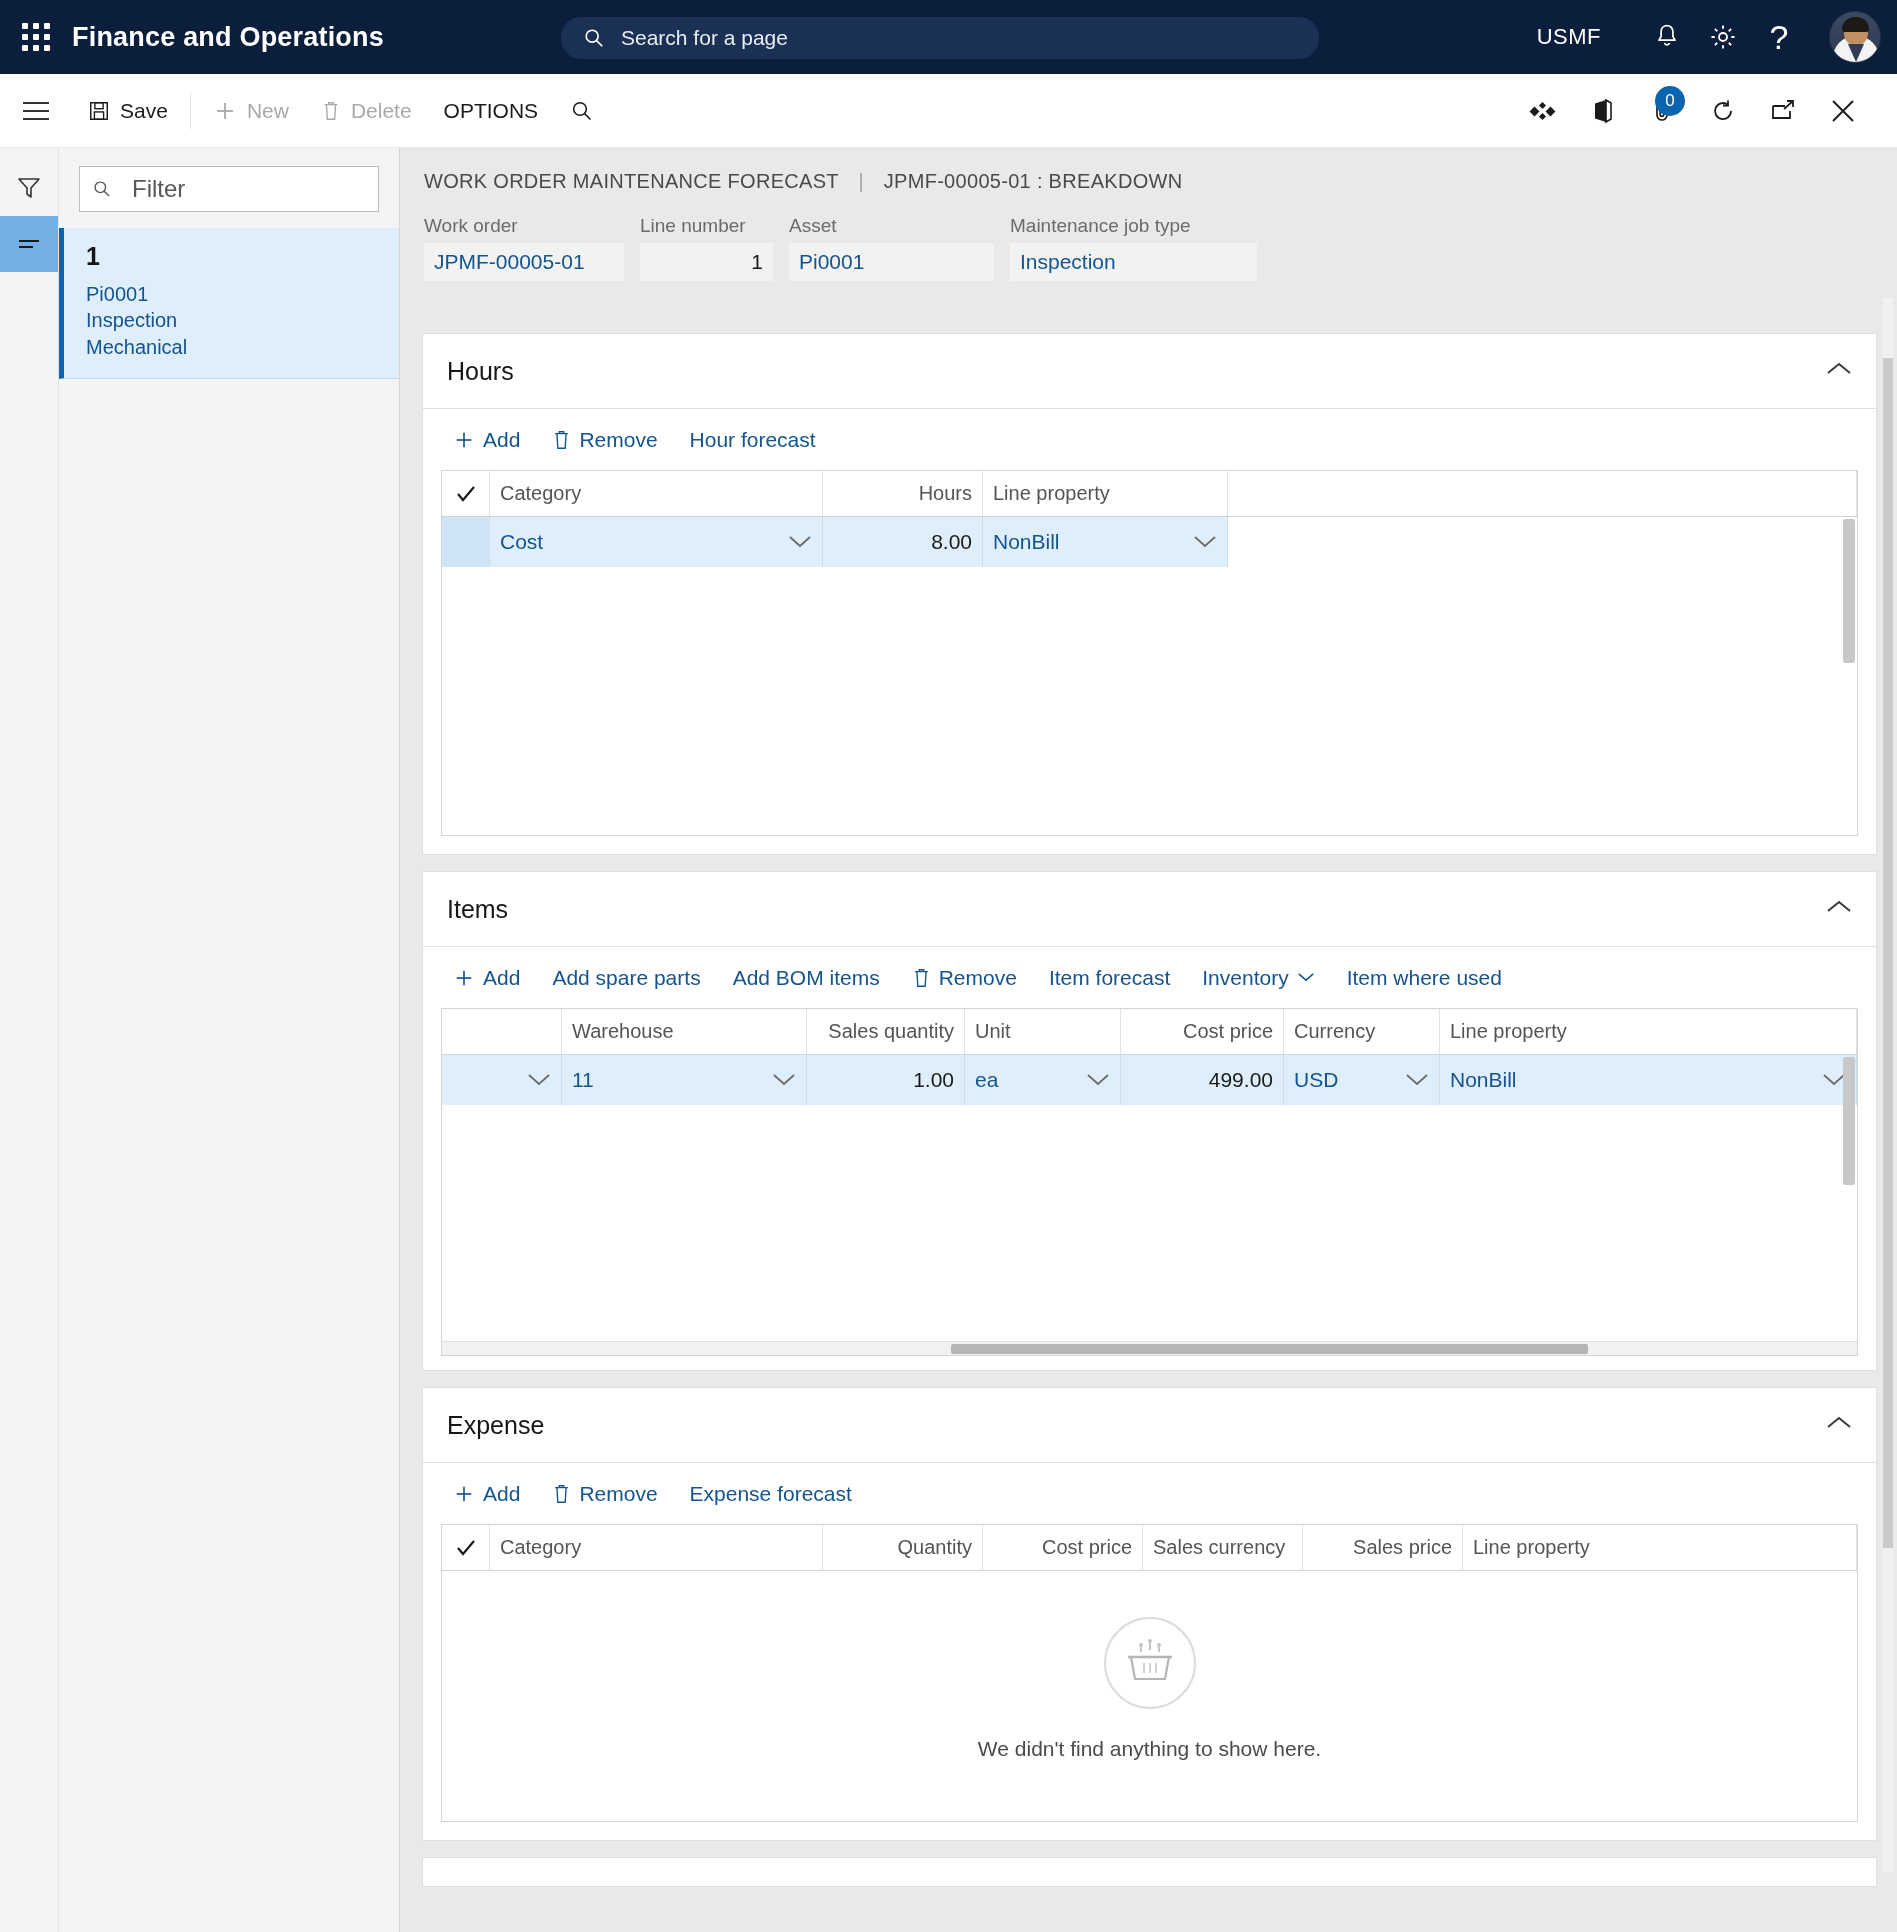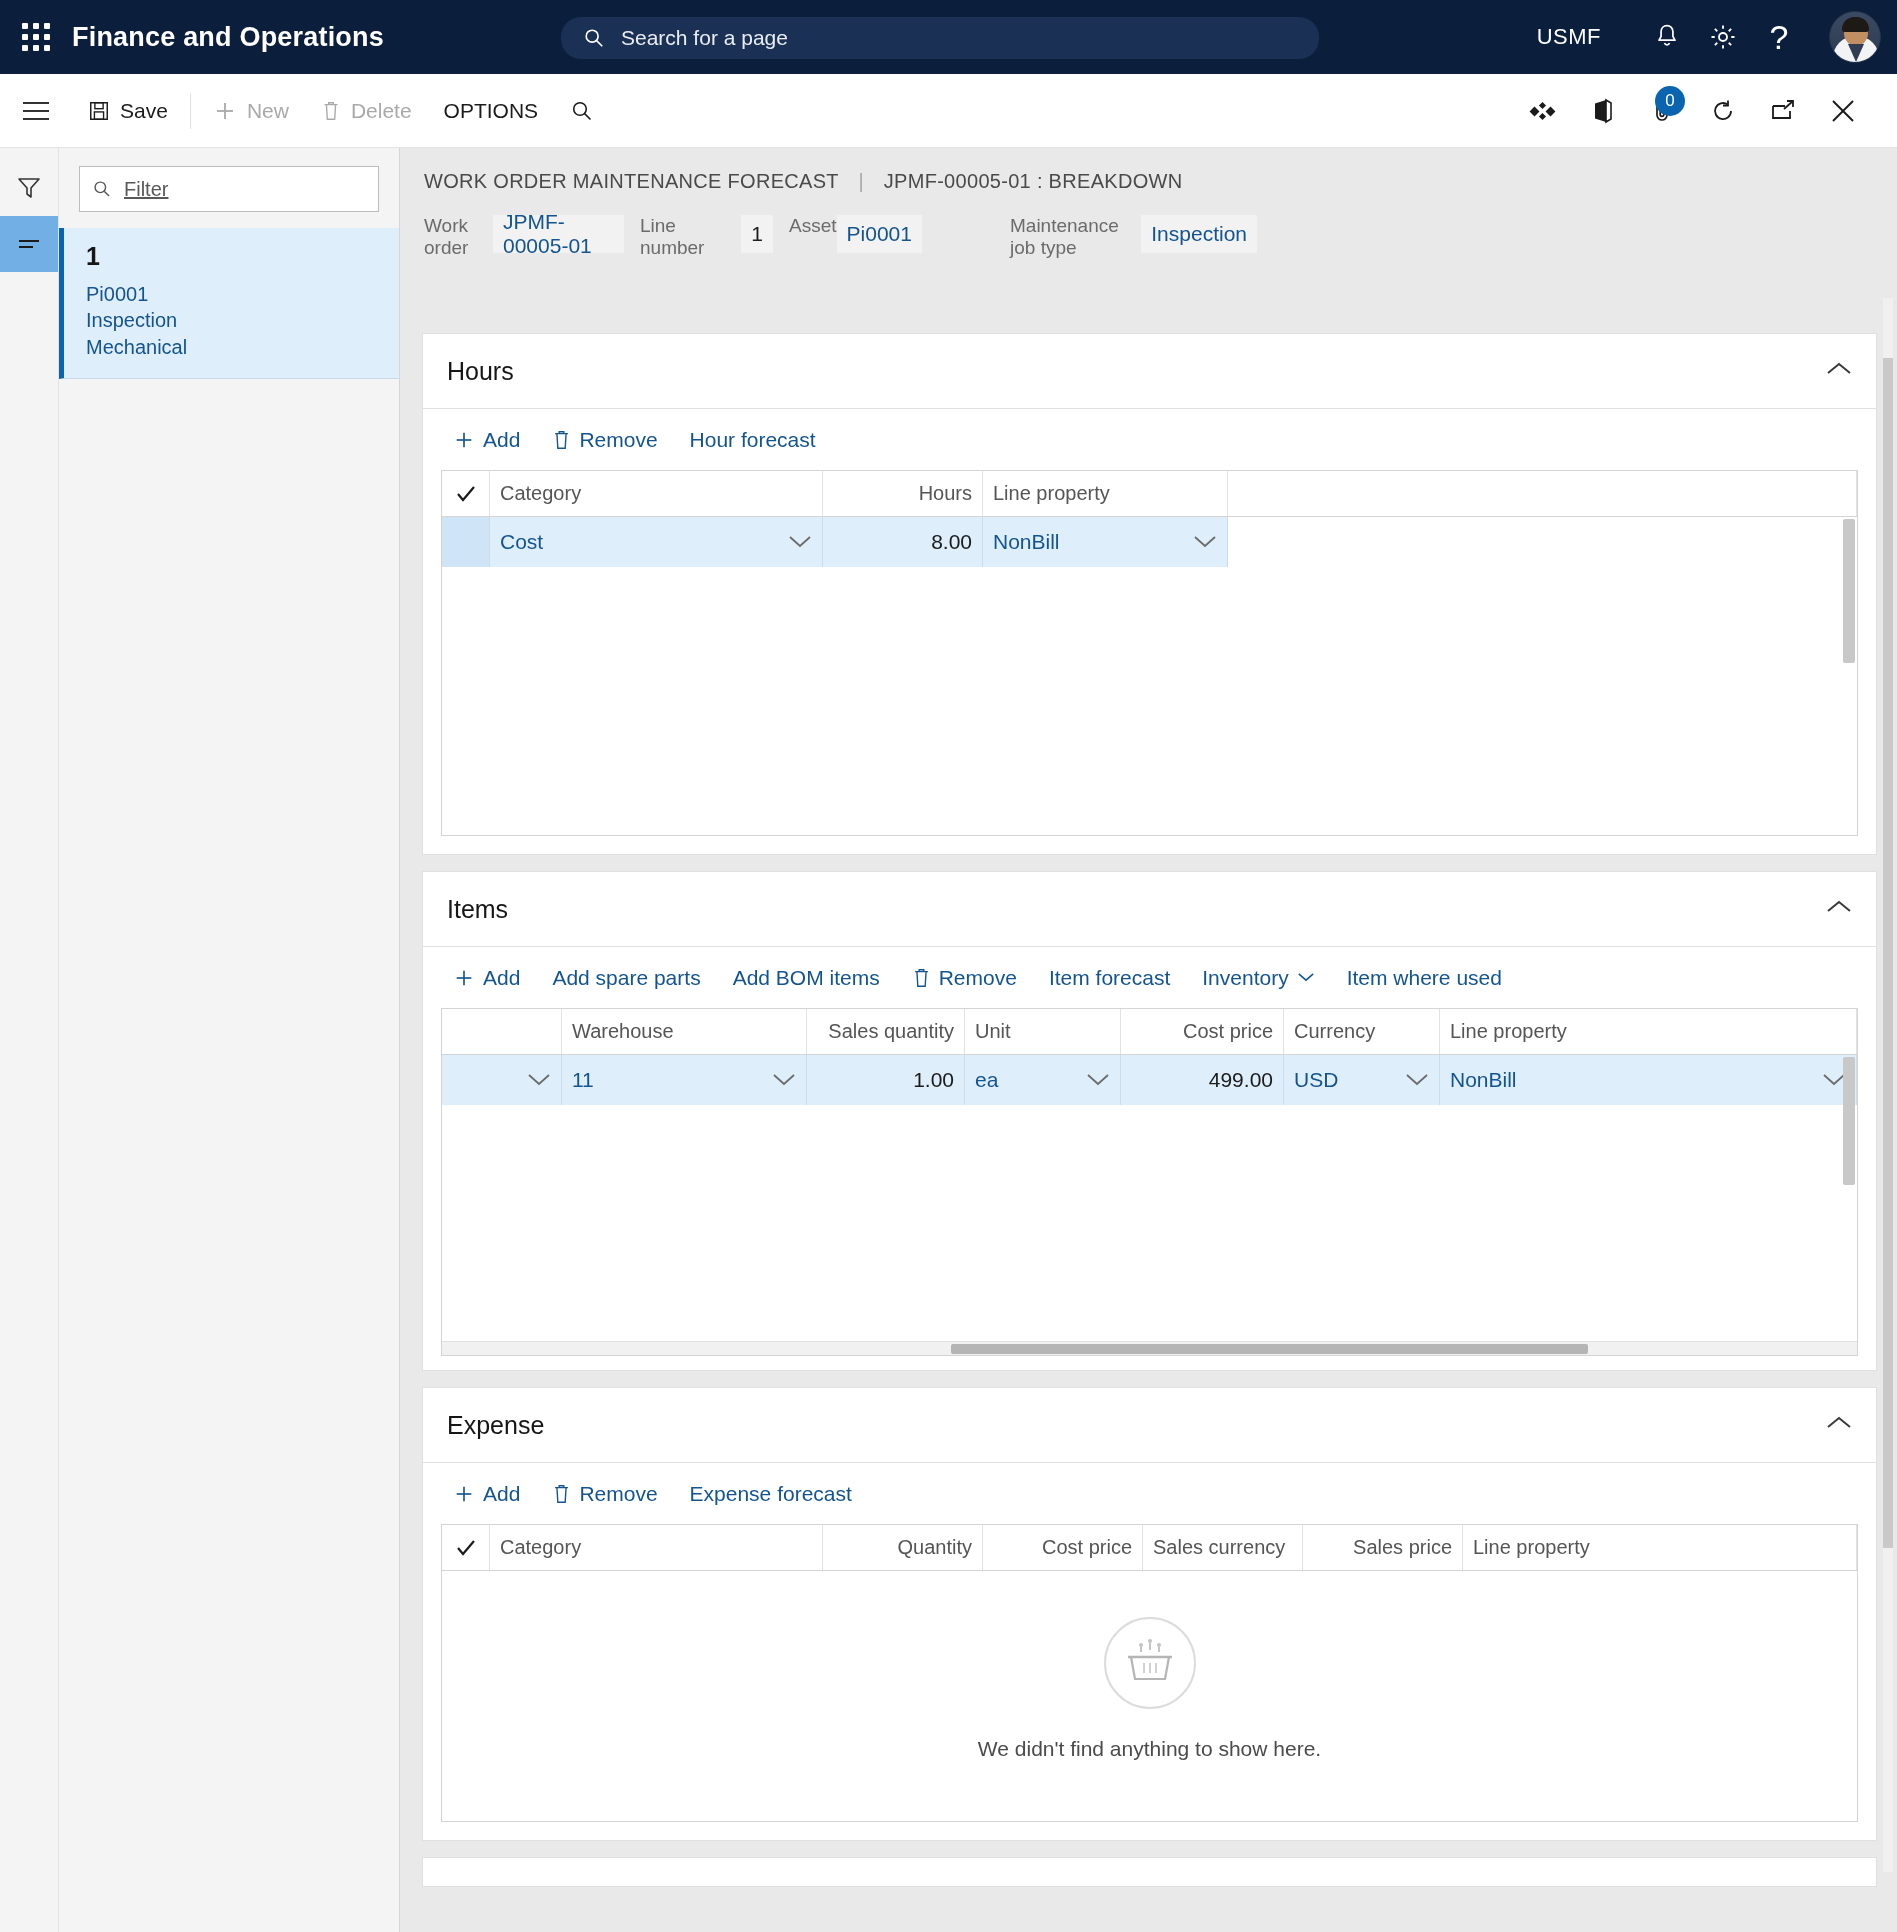--- a/index.html
+++ b/index.html
@@ -109,41 +109,41 @@
   
   .navpane {
     width: 341px; flex: 0 0 341px; background: #f4f4f4;
     border-right: 1px solid #d6d6d6;
   }
   .filterbox-wrap { padding: 18px 20px 16px 20px; }
   .filterbox {
     height: 46px; background: #fff; border: 1px solid #bdbdbd;
     display: flex; align-items: center; padding: 0 12px; cursor: text;
   }
-  .filterbox .ph { font-size: 20px; color: #585858; margin-left: 12px; text-decoration: underline; }
+  .filterbox .ph { font-size: 24px; color: #585858; margin-left: 20px; }
   .navcard {
     background: #dfeefb; border-left: 5px solid #0a64b0;
     border-bottom: 1px solid #c7d9e8;
     padding: 14px 0 18px 22px; cursor: pointer;
   }
   .navcard .num { font-size: 25px; color: #161616; font-weight: bold; margin-bottom: 10px; }
   .navcard .lk { font-size: 20px; color: #14548f; line-height: 1.32; }
 
   
   .content {
     flex: 1; background: #e9e9e9; position: relative; overflow: hidden;
   }
   .crumb {
     padding: 22px 0 0 24px; font-size: 20px; color: #4a4a4a;
     letter-spacing: .3px;
   }
   .crumb .sep { color: #a8a8a8; margin: 0 14px; }
 
   .fieldsrow { display: flex; padding: 22px 0 0 24px; gap: 16px; }
-  .field { display: flex; }
+  .field { display: flex; flex-direction: column; }
   .field .lbl { font-size: 19px; color: #6b6b6b; margin-bottom: 6px; }
   .field .inp {
     height: 38px; background: #f2f2f2; border: none; display: flex; align-items: center;
     padding: 0 10px; font-size: 21px; color: #14548f; cursor: text;
   }
   .field .inp.num { justify-content: flex-end; color: #1b1b1b; }
 
   
   .sections {
     position: absolute; left: 22px; top: 185px; right: 20px; bottom: 0;

